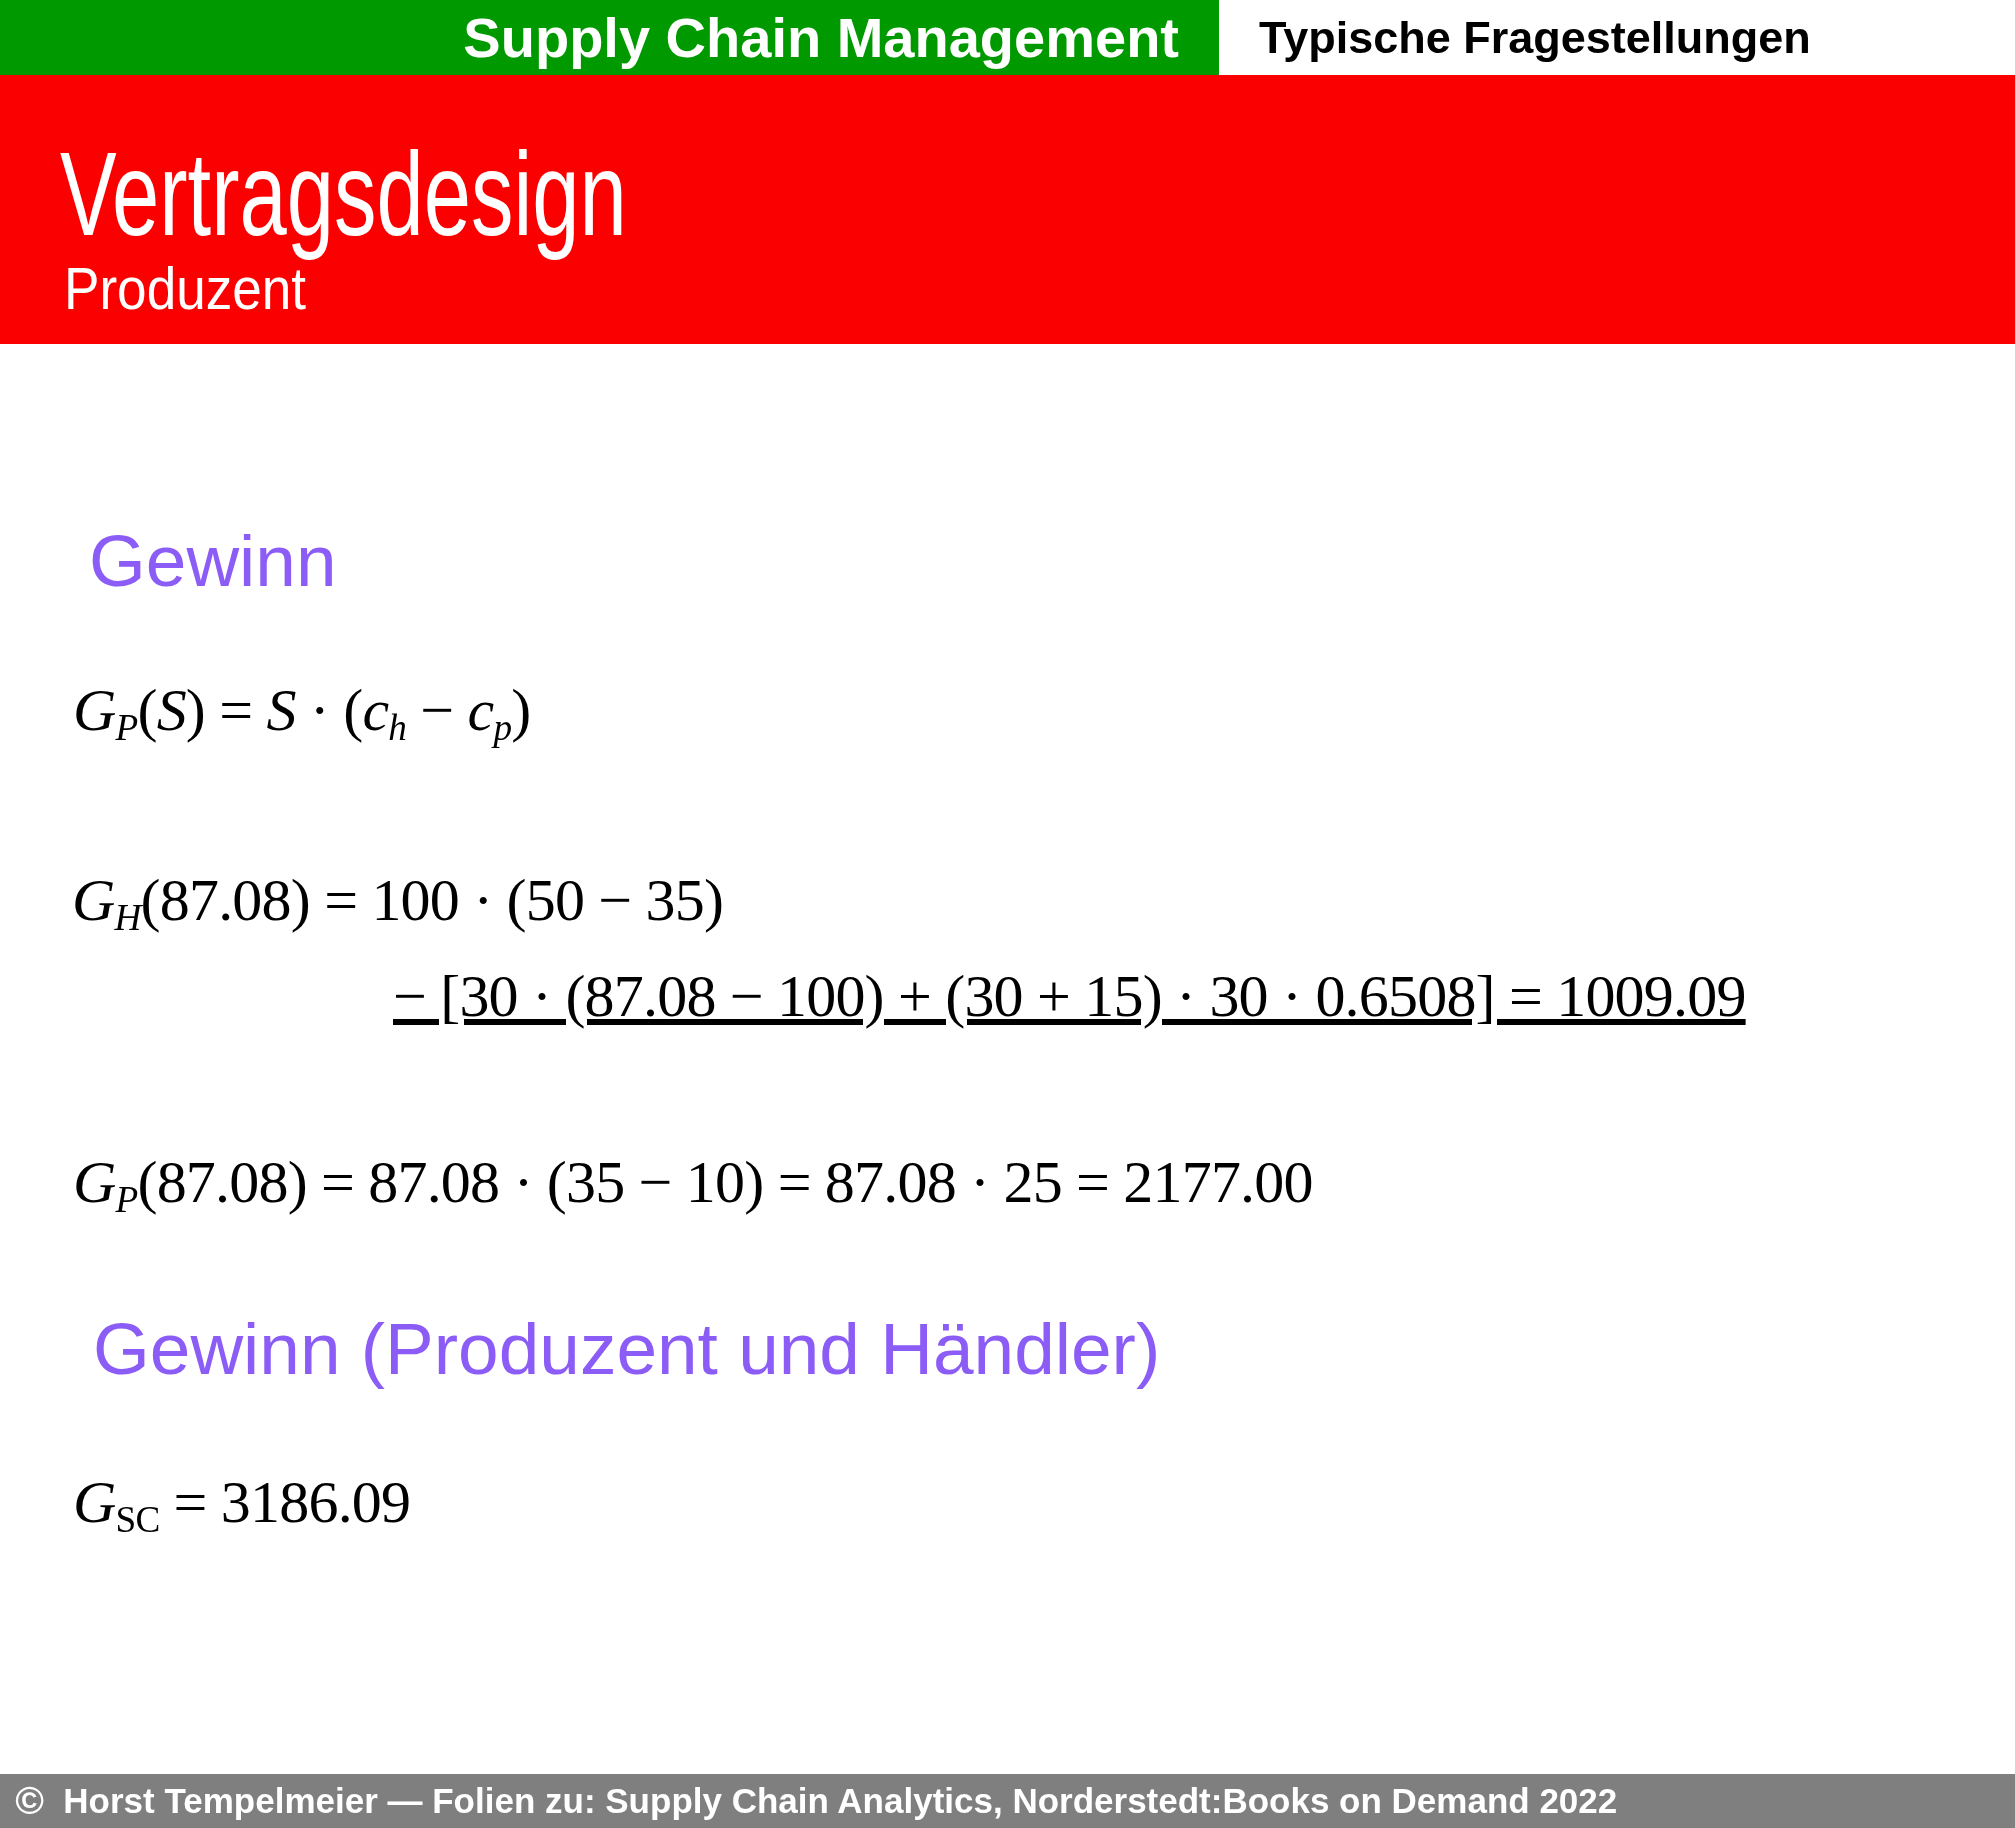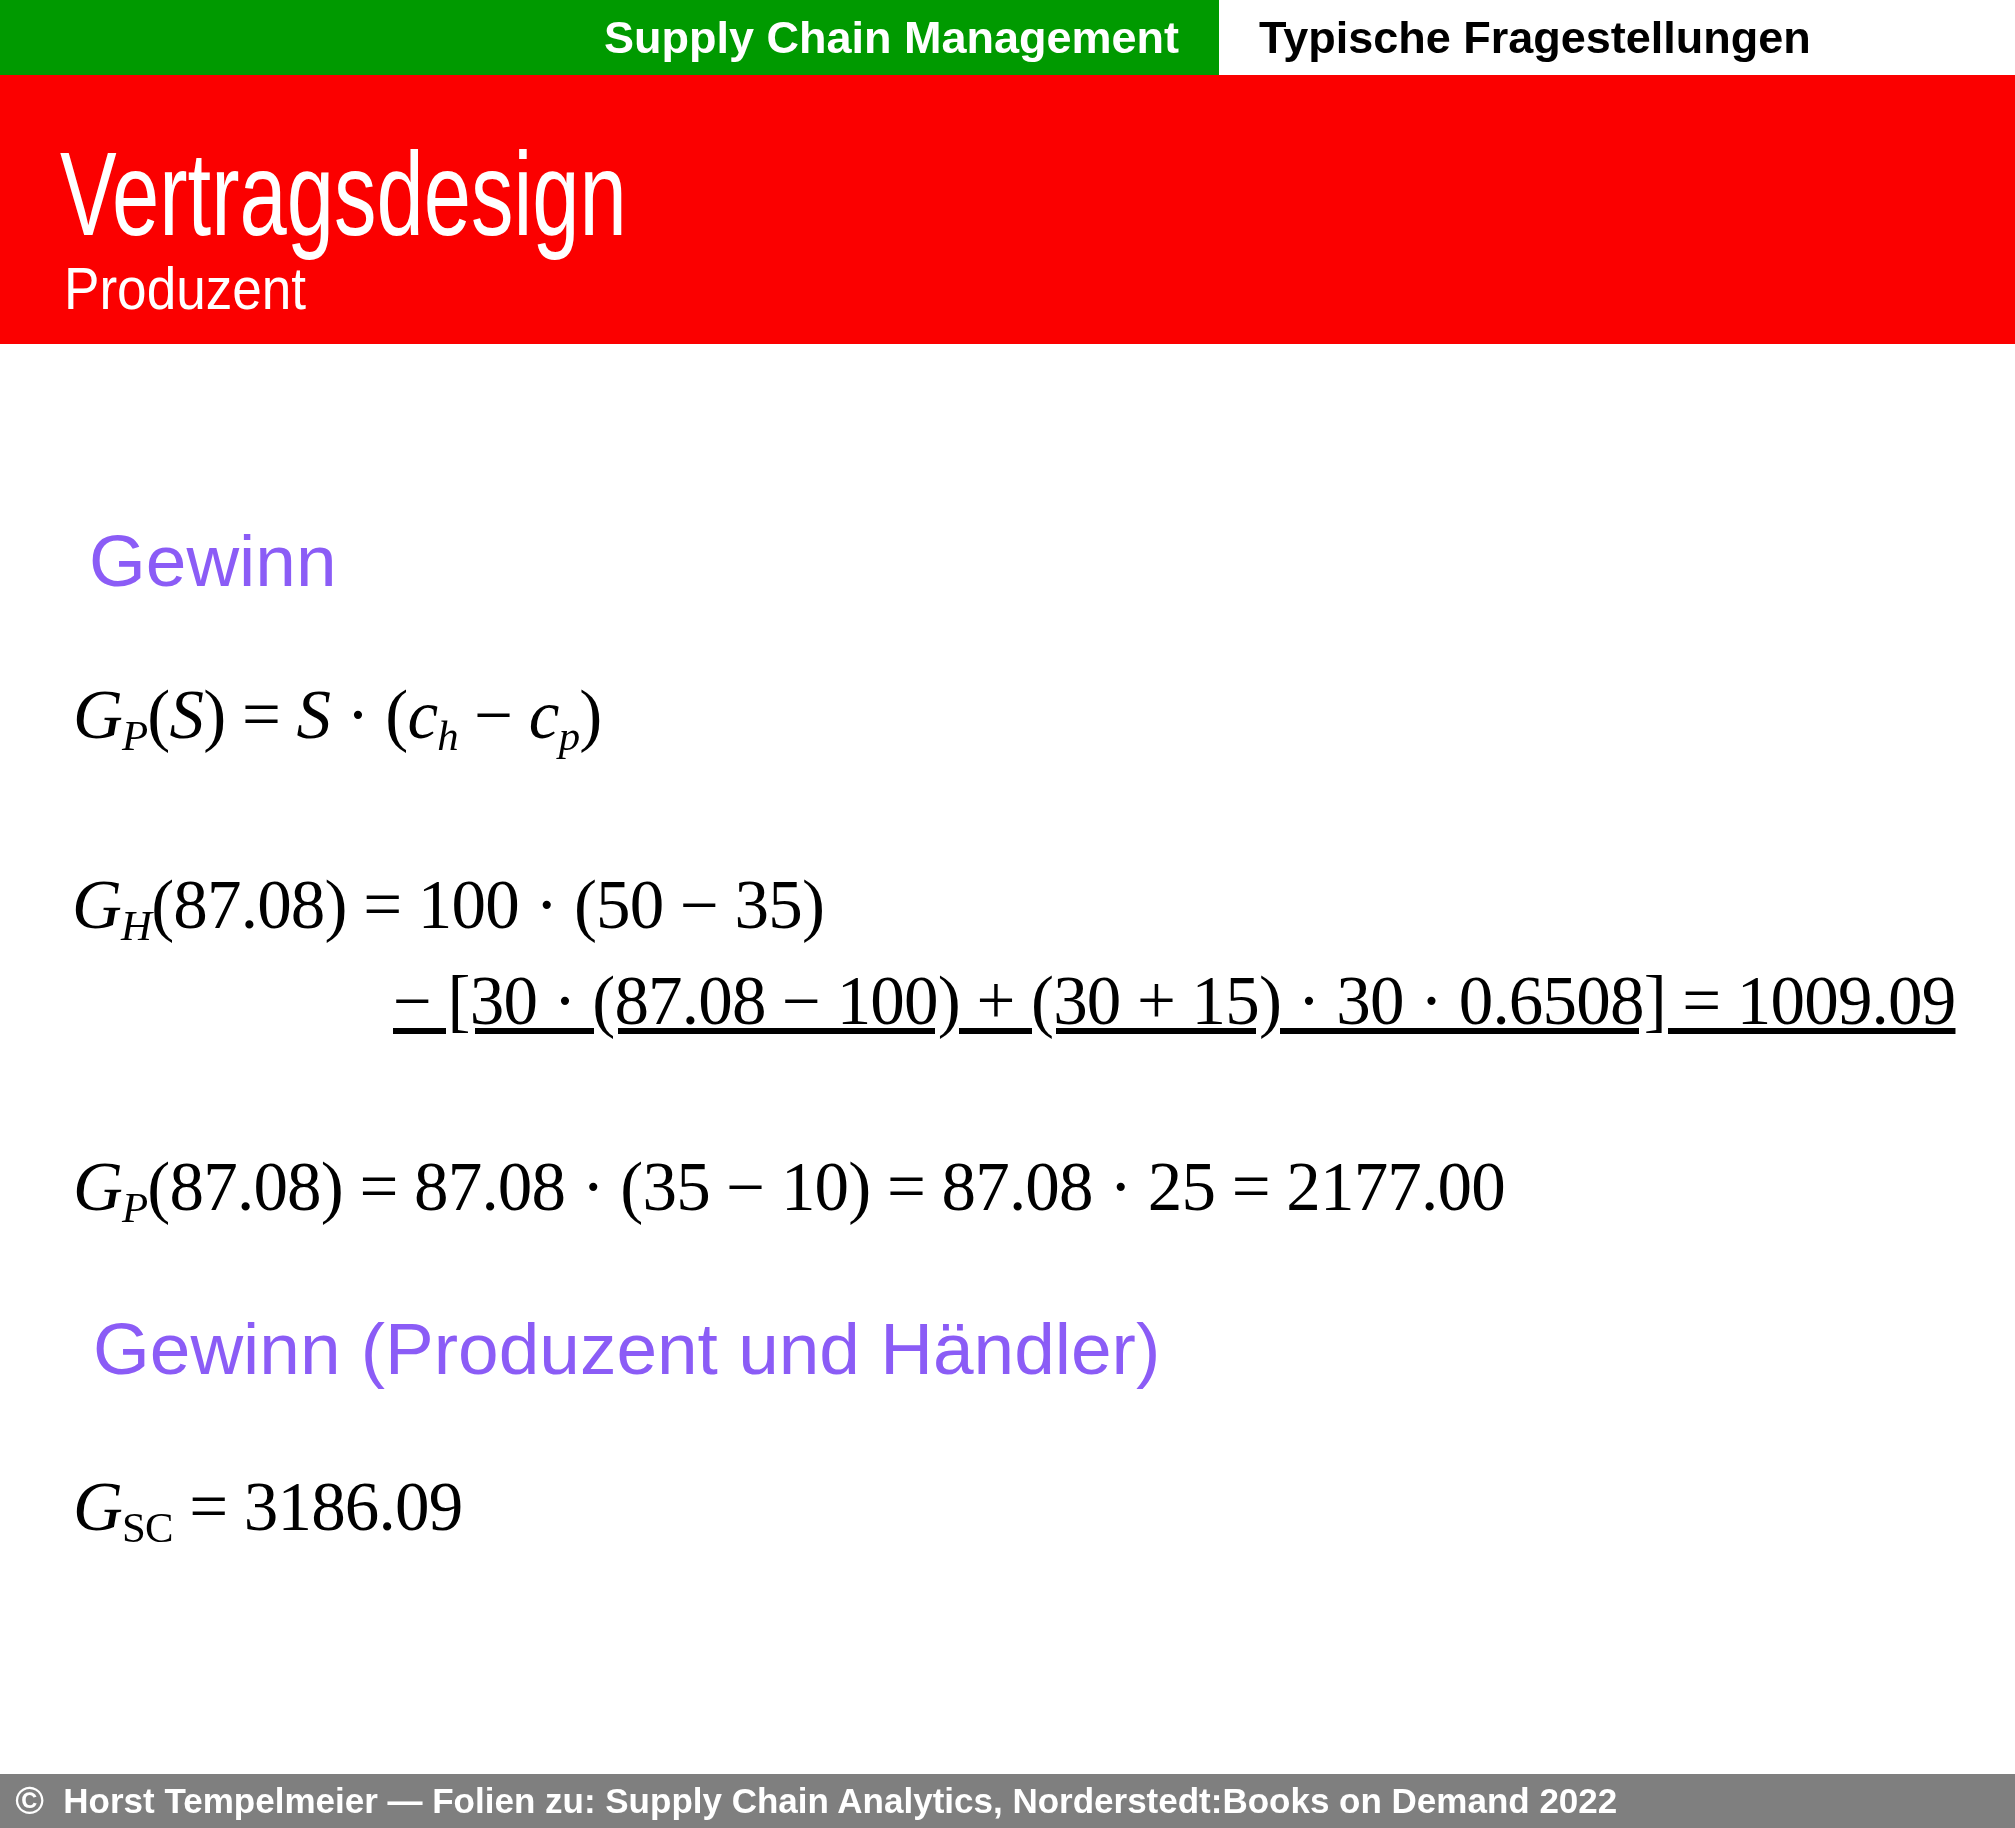--- a/index.html
+++ b/index.html
@@ -9,21 +9,21 @@
     background:#ffffff;
     overflow:hidden;
     font-family:"Liberation Sans","DejaVu Sans",sans-serif;
   }
 
   
   .topbar{position:absolute;left:0;top:0;width:2437px;height:75px;}
   .topbar-left{
     position:absolute;left:0;top:0;width:1219px;height:75px;
     background:#009a00;color:#ffffff;
-    font-weight:bold;font-size:45px;line-height:75px;
+    font-weight:bold;font-size:56px;line-height:75px;
     text-align:right;padding-right:40px;box-sizing:border-box;
     white-space:nowrap;
   }
   .topbar-right{
     position:absolute;left:1219px;top:0;width:1219px;height:75px;
     background:#ffffff;color:#000000;
     font-weight:bold;font-size:45px;line-height:75px;
     padding-left:40px;box-sizing:border-box;
     white-space:nowrap;
   }
@@ -52,21 +52,21 @@
     font-size:73px;line-height:1;font-weight:normal;margin:16px;
     white-space:nowrap;
     text-align:right;
   }
   #heading-gewinn{left:73px;top:508px;}
   #heading-gewinn-total{left:77px;top:1296px;}
 
   .math{
     position:absolute;
     font-family:"Liberation Serif","DejaVu Serif",serif;
-    font-size:69px;line-height:1.15;color:#000000;
+    font-size:60px;line-height:1.15;color:#000000;
     white-space:nowrap;letter-spacing:-0.8px;
   }
   #formula-gp-s   {left:73px;top:676px;}
   #formula-gh-1   {left:72px;top:866px;}
   #formula-gh-2   {left:393px;top:962px;text-decoration:underline;}
   #formula-gp-87  {left:73px;top:1128px;margin-top:20px;}
   #formula-gsc    {left:73px;top:1468px;}
 
   .tok.n{font-style:normal;}
   .tok.v{font-style:italic;}

